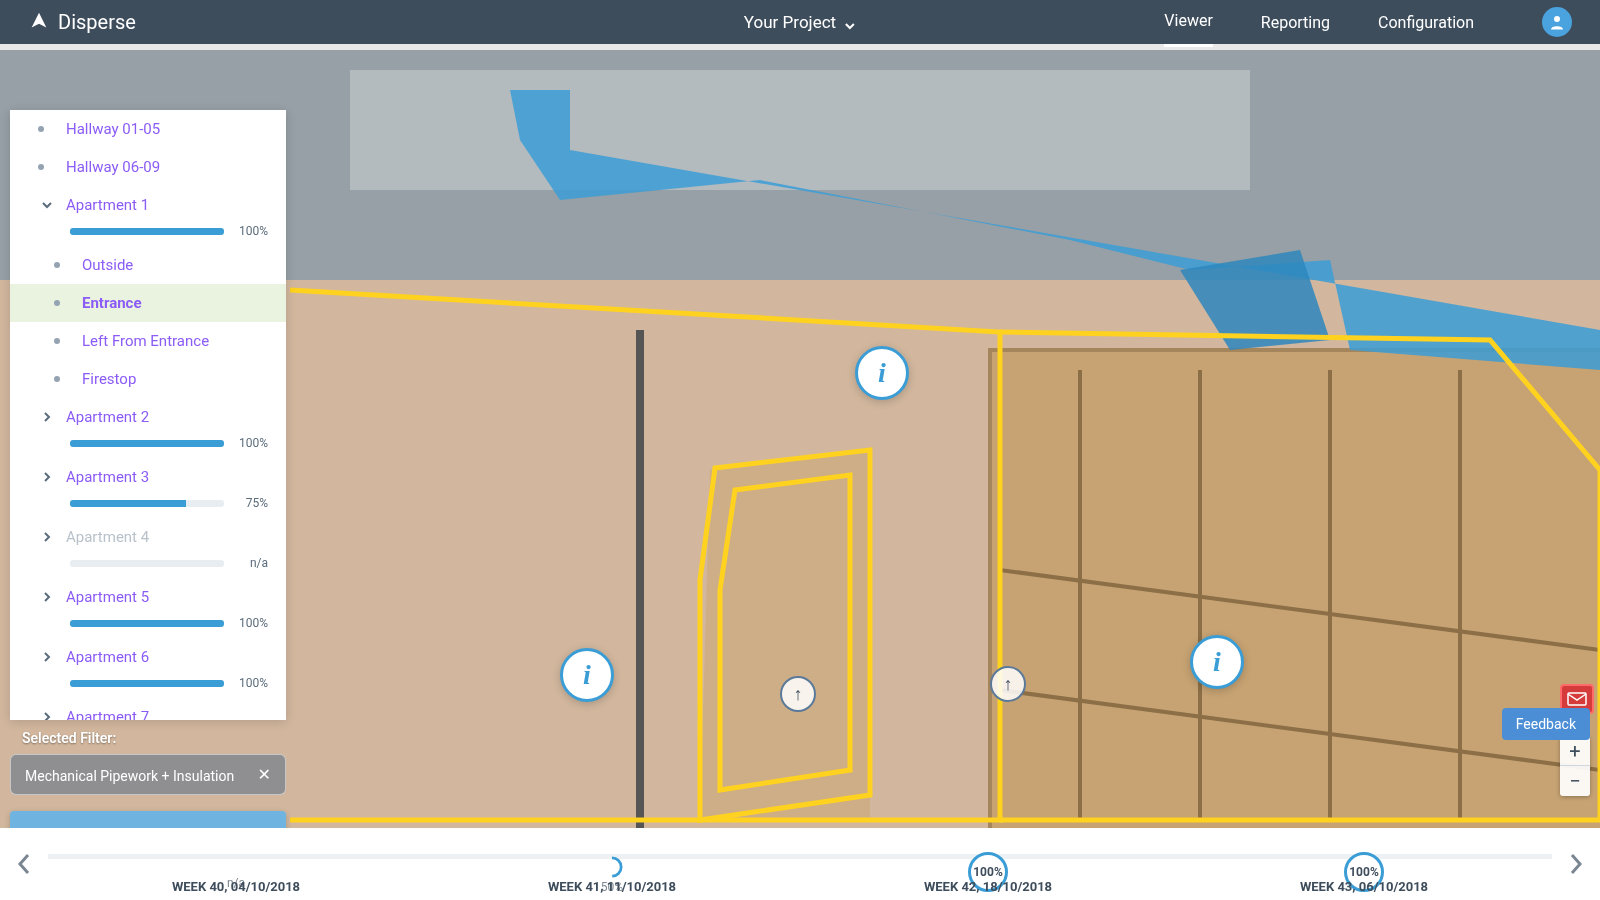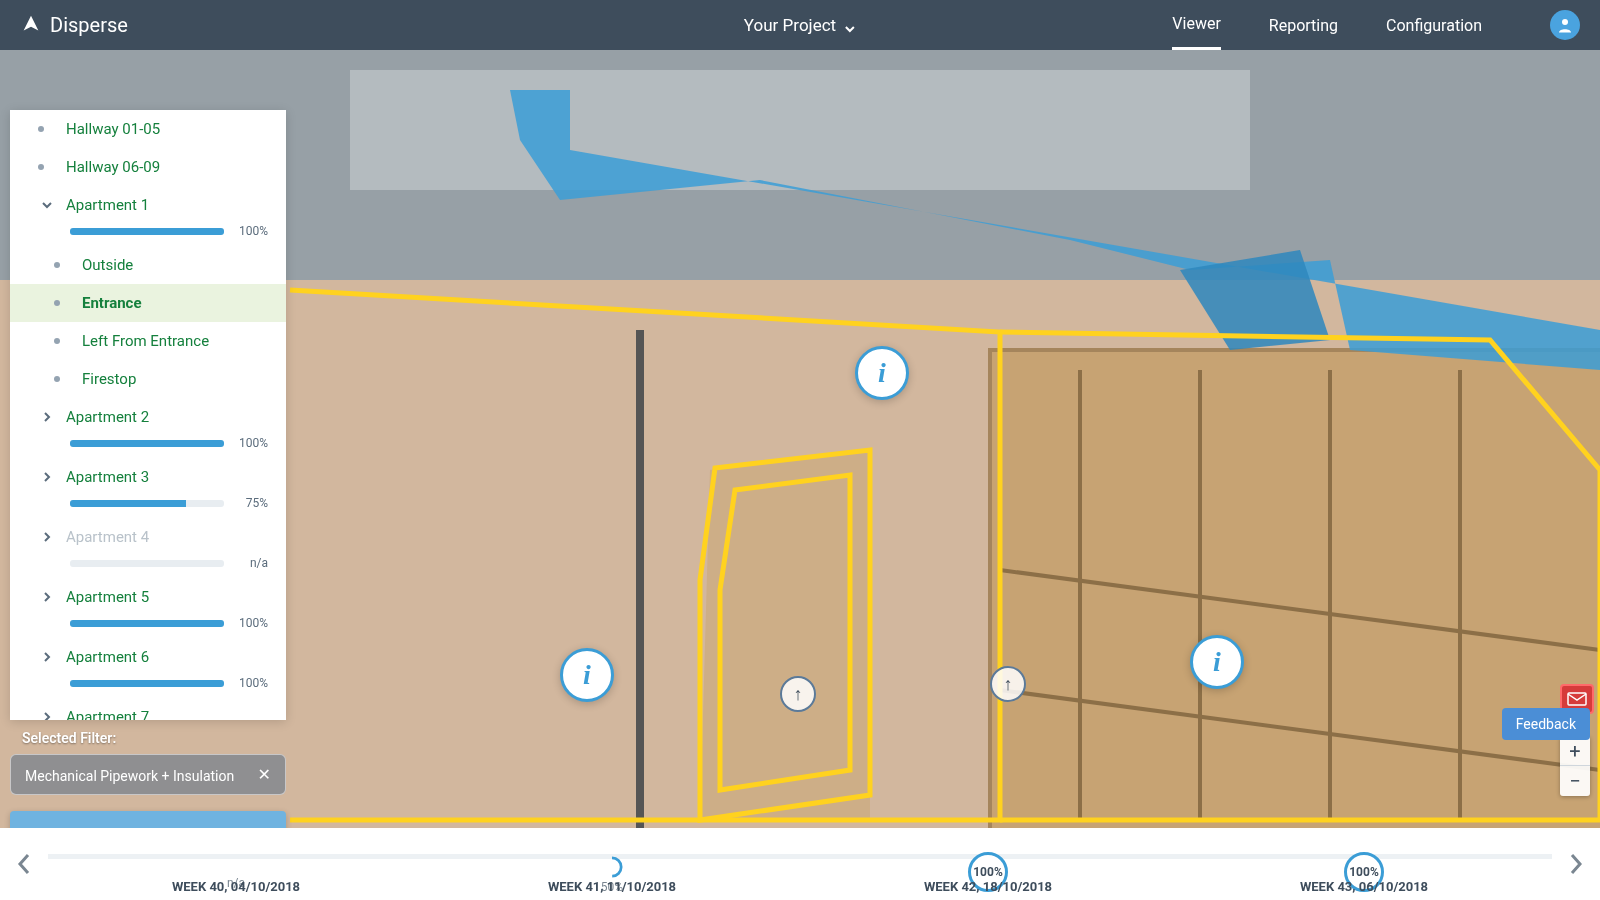--- a/index.html
+++ b/index.html
@@ -1,40 +1,40 @@
 <!DOCTYPE html>
 <html><head>
 <meta charset="utf-8">
 <style>
 * { box-sizing: border-box; margin: 0; padding: 0; font-family: -apple-system, BlinkMacSystemFont, "Segoe UI", Roboto, sans-serif; }
 html, body { width: 1600px; height: 900px; overflow: hidden; background: #e8e8e8; }
 
 
-.header { position: absolute; top: 0; left: 0; right: 0; height: 50px; background: #3e4d5c; display: flex; align-items: center; padding: 0 20px; color: #fff; }
+.header { position: absolute; top: 0; left: 0; right: 0; height: 44px; background: #3e4d5c; display: flex; align-items: center; padding: 0 28px; color: #fff; }
 .logo { display: flex; align-items: center; gap: 8px; font-size: 20px; font-weight: 400; }
 .logo-icon { width: 22px; height: 22px; }
 .header-center { position: absolute; left: 50%; transform: translateX(-50%); display: flex; align-items: flex-end; gap: 8px; font-size: 17px; cursor: pointer; }
 .header-right { margin-left: auto; display: flex; align-items: center; gap: 48px; }
 .nav-link { color: #fff; font-size: 16px; cursor: pointer; padding-bottom: 14px; padding-top: 14px; }
 .nav-link.active { border-bottom: 3px solid #fff; }
 .avatar { width: 30px; height: 30px; border-radius: 50%; background: #4aa3df; display: flex; align-items: center; justify-content: center; margin-left: 20px; }
 
 
 .viewer { position: absolute; top: 50px; left: 0; right: 0; bottom: 72px; background: linear-gradient(180deg, #8a9095 0%, #7d8388 25%, #c9a896 60%, #b89984 100%); overflow: hidden; }
 .viewer svg.scene { position: absolute; inset: 0; width: 100%; height: 100%; }
 
 .info-btn { position: absolute; width: 54px; height: 54px; border-radius: 50%; background: #fff; border: 3px solid #3b9dd6; display: flex; align-items: center; justify-content: center; color: #3b9dd6; font-size: 28px; font-weight: 700; font-family: Georgia, serif; font-style: italic; cursor: pointer; box-shadow: 0 2px 8px rgba(0,0,0,0.2); }
 .nav-btn { position: absolute; width: 36px; height: 36px; border-radius: 50%; background: rgba(255,255,255,0.85); border: 2px solid #5b7a99; display: flex; align-items: center; justify-content: center; color: #3e4d5c; font-size: 18px; cursor: pointer; }
 
 
 .sidebar { position: absolute; top: 60px; left: 10px; width: 276px; background: #fff; box-shadow: 0 2px 10px rgba(0,0,0,0.15); max-height: 610px; overflow-y: auto; }
 .side-item { display: flex; align-items: center; padding: 10px 12px 10px 28px; cursor: pointer; position: relative; }
 .side-item .dot { width: 6px; height: 6px; border-radius: 50%; background: #94a3b1; margin-right: 22px; flex: none; }
 .side-item .chev { width: 18px; flex: none; color: #5b6c7c; margin-right: 10px; display:flex; align-items:center; justify-content:center; }
-.side-item .label { font-size: 15px; color: #15803d; flex: 1; }
+.side-item .label { font-size: 15px; color: #8b5cf6; flex: 1; }
 .side-item.disabled .label { color: #b9c2ca; }
 .side-item.selected { background: #eaf3df; font-weight: bold; }
 .side-item.sub { padding-left: 44px; }
 .progress-row { display:flex; align-items:center; gap:10px; padding: 0 18px 8px 60px; }
 .progress-row .bar { flex:1; height: 7px; background: #e8edf1; border-radius: 3px; overflow:hidden; }
 .progress-row .fill { height:100%; background:#3b9dd6; }
 .progress-row .pct { font-size:12px; color:#5b6c7c; width: 34px; text-align:right; }
 .sidebar::-webkit-scrollbar { width: 6px; }
 .sidebar::-webkit-scrollbar-thumb { background: #c7ced4; border-radius: 3px; }
 

